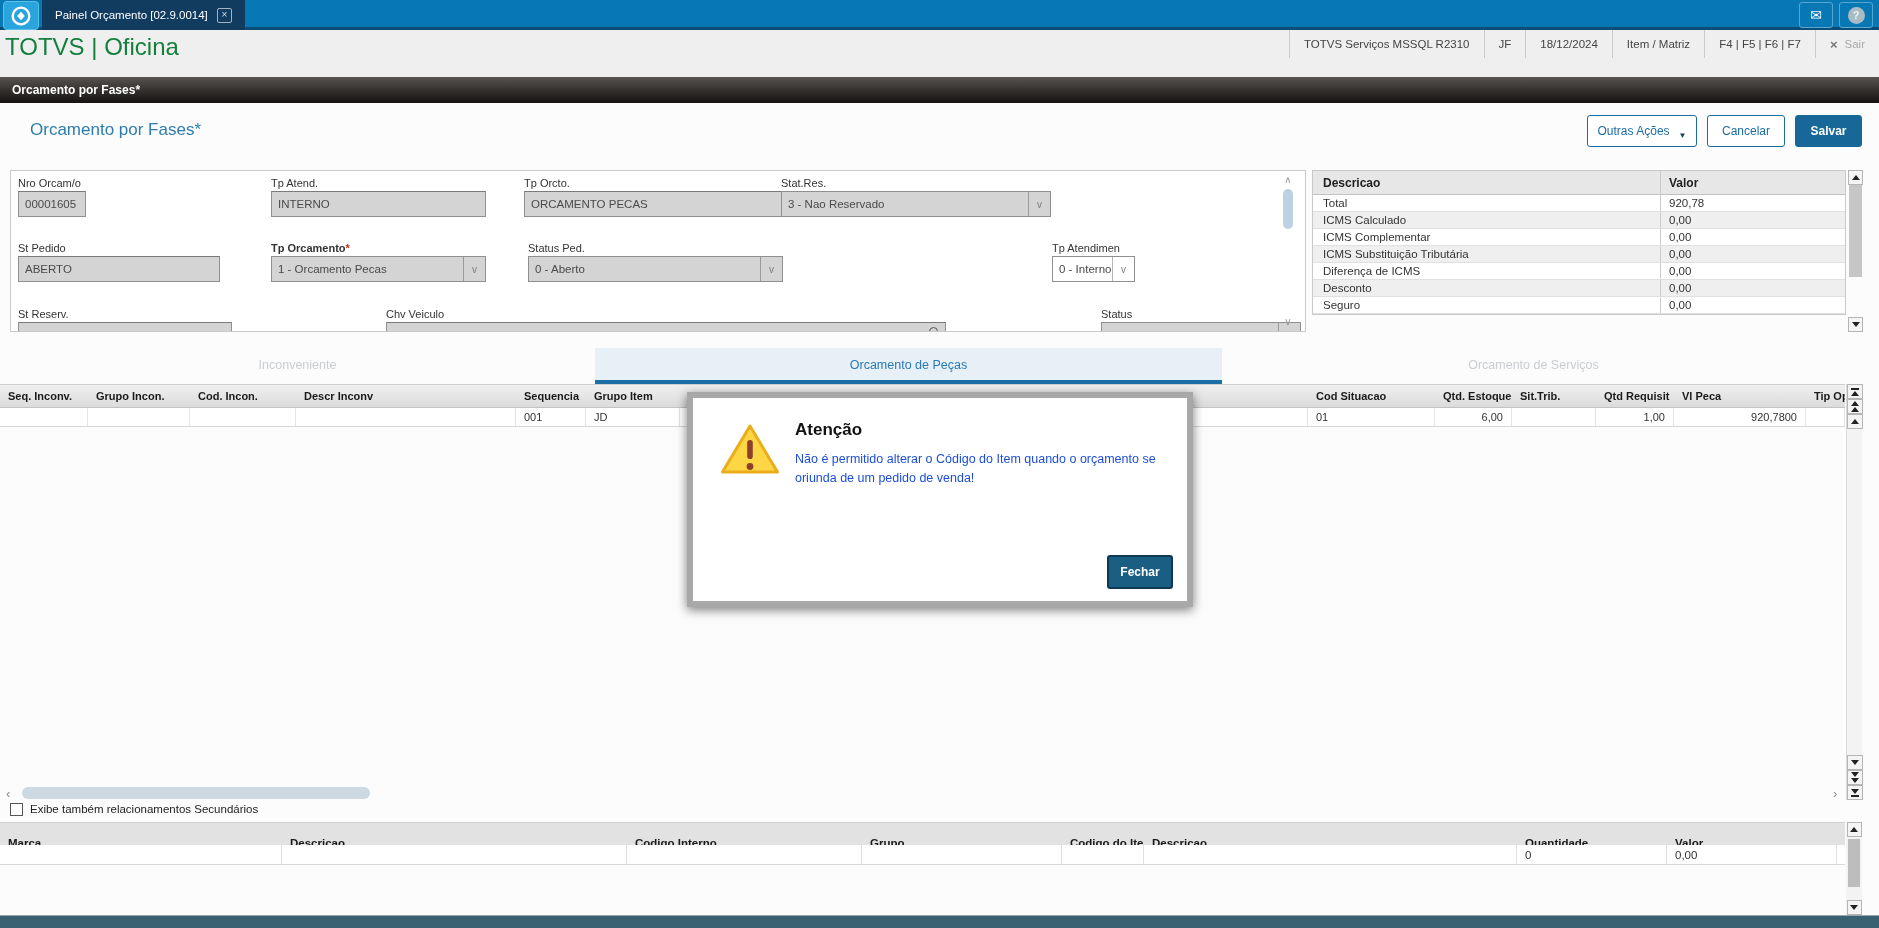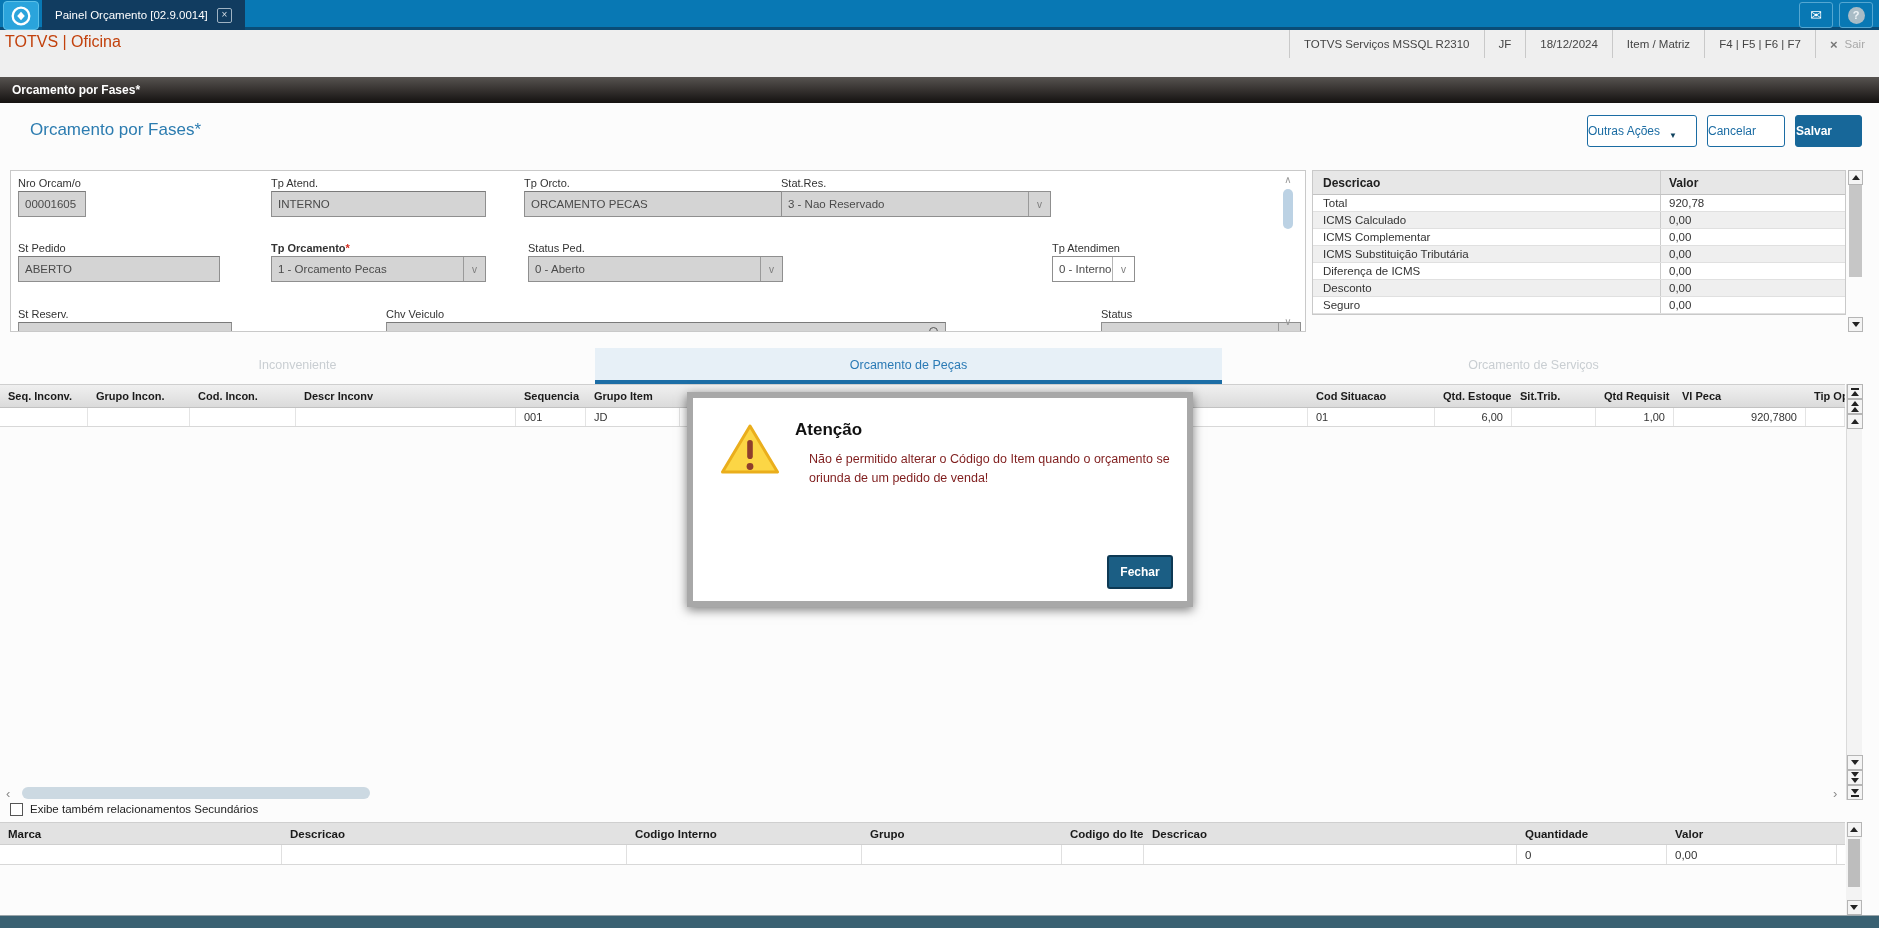--- a/index.html
+++ b/index.html
@@ -9,33 +9,33 @@
   
   .topbar { position:absolute; left:0; top:0; width:1879px; height:30px; background:#0878b4; box-shadow:inset 0 -3px 0 #0a4d78; }
   .logo { position:absolute; left:3px; top:1px; width:36px; height:29px; background:#2aa4dc; border:1px solid #5bc0e8; border-radius:4px; display:flex; align-items:center; justify-content:center; }
   .tab { position:absolute; left:42px; top:0; height:30px; background:#113c60; color:#fff; font-size:11.5px; display:flex; align-items:center; gap:9px; padding:0 13px; }
   .tab-close { width:15px; height:15px; border:1px solid #9fb3c3; border-radius:2px; color:#d5dee6; font-size:10px; line-height:12px; text-align:center; cursor:pointer; }
   .top-icons { position:absolute; right:6px; top:2px; display:flex; gap:6px; }
   .tbtn { width:34px; height:26px; border:1px solid #54a7d2; border-radius:3px; display:flex; align-items:center; justify-content:center; color:#fff; font-size:14px; cursor:pointer; }
   .help-glyph { width:17px; height:17px; border-radius:50%; background:#a9bcc6; color:#eef3f6; font-size:11px; font-weight:bold; display:flex; align-items:center; justify-content:center; }
 
   
-  .brand { position:absolute; left:5px; top:33px; font-size:16px; color:#c2410c; }
+  .brand { position:absolute; left:5px; top:33px; font-size:24px; color:#15803d; }
   .info-cells { position:absolute; right:0; top:30px; height:28px; display:flex; font-size:11.5px; color:#444; }
   .icell { display:flex; align-items:center; padding:0 14px; border-left:1px solid #c9c9c9; white-space:nowrap; }
   .icell .x { color:#777; font-weight:bold; margin-right:7px; font-size:13px; }
   .icell .sair { color:#a9a9a9; }
 
   
   .crumbbar { position:absolute; left:0; top:77px; width:1879px; height:26px; background:linear-gradient(#575350,#141110); color:#fff; font-weight:bold; font-size:12px; display:flex; align-items:center; padding-left:12px; }
 
   .content { position:absolute; left:0; top:103px; width:1879px; height:812px; background:#fcfcfc; }
 
   .pagetitle { position:absolute; left:30px; top:120px; font-size:17px; color:#2c7cb0; }
-  .btn { position:absolute; height:32px; border-radius:3px; font-size:12px; display:flex; align-items:center; cursor:pointer; }
+  .btn { position:absolute; height:32px; border-radius:3px; font-size:12px; display:flex; align-items:center; justify-content:center; cursor:pointer; }
   .btn.outline { background:#fff; border:1px solid #1b6ca3; color:#1b6ca3; }
   .btn.primary { background:#176799; border:1px solid #176799; color:#fff; font-weight:bold; }
   .caret { font-size:8px; margin-left:9px; margin-top:8px; color:#10425f; }
 
   
   .formpanel { position:absolute; left:10px; top:170px; width:1296px; height:162px; background:#fff; border:1px solid #c9c9c9; overflow:hidden; }
   .flabel { position:absolute; font-size:11px; color:#333; white-space:nowrap; }
   .flabel.bold { font-weight:bold; }
   .req { color:#d42b1e; font-weight:bold; }
   .finput { position:absolute; height:26px; background:#d4d4d4; border:1px solid #8f8f8f; border-top-color:#7a7a7a; font-size:11.5px; color:#4a4a4a; padding:0 6px; font-family:"Liberation Sans",sans-serif; }
@@ -84,32 +84,32 @@
   .vscroll .sbtn { width:16px; height:15px; }
   .hscroll { position:absolute; left:0; top:786px; width:1845px; height:15px; }
   .harrow { position:absolute; top:0; font-size:13px; color:#8a8a8a; cursor:pointer; }
   .hthumb { position:absolute; left:22px; top:1px; width:348px; height:12px; background:#ccd9e2; border-radius:6px; cursor:pointer; }
 
   
   .chkrow { position:absolute; left:10px; top:800px; height:18px; display:flex; align-items:center; gap:7px; font-size:11.5px; color:#222; }
   .chk { width:13px; height:13px; border:1px solid #555; background:#fff; cursor:pointer; }
 
   
-  .btable-head { position:absolute; left:0; top:822px; width:1845px; height:23px; background:#e2e2e2; border-top:1px solid #cfcfcf; border-bottom:1px solid #cfcfcf; display:flex; align-items:center; font-weight:bold; font-size:11.5px; color:#1a1a1a; }
+  .btable-head { position:absolute; left:0; top:822px; width:1845px; height:41px; background:#e2e2e2; border-top:1px solid #cfcfcf; border-bottom:1px solid #cfcfcf; display:flex; align-items:center; font-weight:bold; font-size:11.5px; color:#1a1a1a; }
   .btable-row { position:absolute; left:0; top:845px; width:1845px; height:20px; background:#fff; border-bottom:1px solid #d8d8d8; display:flex; align-items:center; font-size:11.5px; color:#333; }
   .btable-row .gc { border-right:1px solid #e0e0e0; }
   .btable-scroll { position:absolute; left:1846px; top:822px; width:16px; height:93px; background:#f3f3f3; display:flex; flex-direction:column; align-items:center; }
   .bthumb { width:12px; height:48px; background:#bdbdbd; margin-top:2px; cursor:pointer; }
 
   .bottombar { position:absolute; left:0; top:915px; width:1879px; height:13px; background:#3a6172; border-top:1px solid #9aa5aa; }
 
   
   .modal { position:absolute; left:687px; top:392px; width:506px; height:215px; background:#fff; border:6px solid #a8a8a8; box-shadow:0 3px 10px rgba(0,0,0,.5); }
   .m-title { position:absolute; left:102px; top:22px; font-size:17px; font-weight:bold; color:#111; }
-  .m-text { position:absolute; left:102px; top:52px; width:385px; font-size:12.5px; line-height:1.55; color:#7f1d1d;margin-left:14px; }
+  .m-text { position:absolute; left:102px; top:52px; width:385px; font-size:12.5px; line-height:1.55; color:#1d4ed8; }
   .m-icon { position:absolute; left:26px; top:24px; }
   .m-close { position:absolute; right:14px; bottom:12px; width:66px; height:34px; background:#1b5e84; border:2px solid #0d3954; border-radius:3px; color:#fff; font-weight:bold; font-size:12px; display:flex; align-items:center; justify-content:center; cursor:pointer; }
 </style>
 </head>
 <body>
 
 <div id="app">
 
   <div class="topbar">
     <div class="logo">

